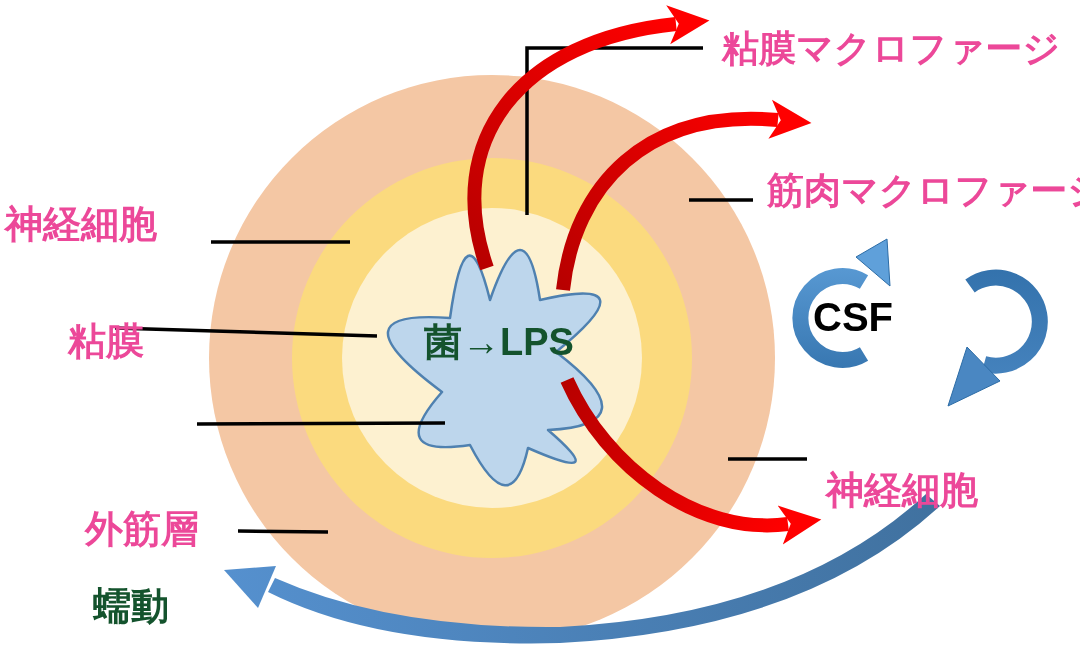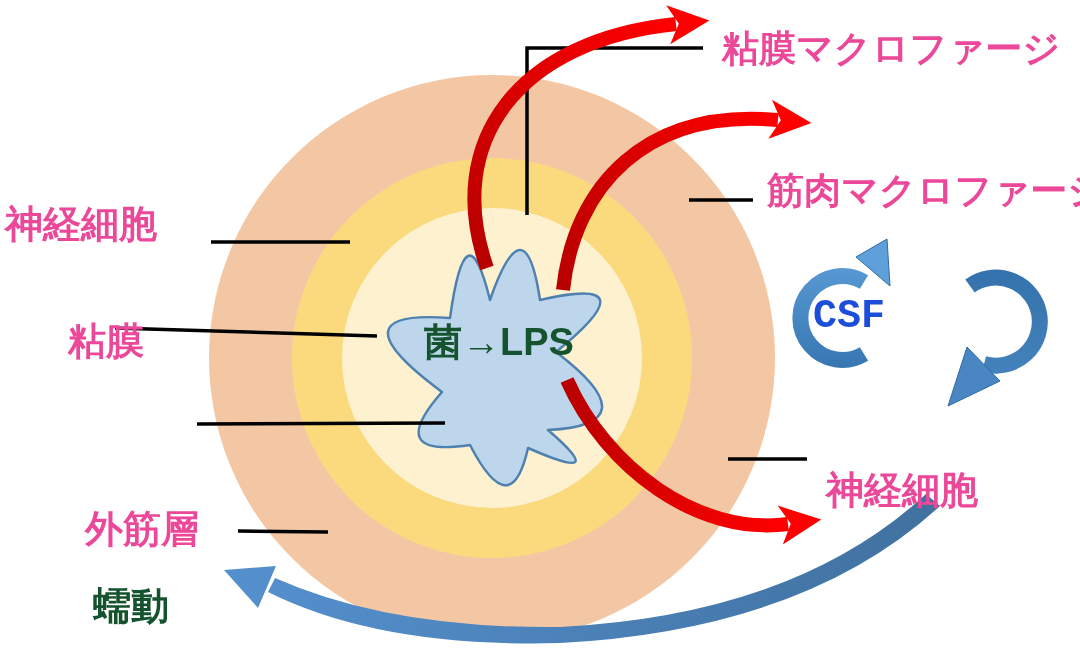--- a/index.html
+++ b/index.html
@@ -1,21 +1,21 @@
 <!DOCTYPE html>
 <html><head>
 <meta charset="utf-8">
 <style>
   html,body{margin:0;padding:0;background:#fff;}
   #stage{position:relative;width:1080px;height:649px;background:#fff;overflow:hidden;
          font-family:"Liberation Sans","DejaVu Sans",sans-serif;}
   #diagram-svg{position:absolute;left:0;top:0;}
   .lbl{position:absolute;font-weight:bold;white-space:nowrap;line-height:1;color:#ec4899;}
   .lbl.red{color:#14532d;}
-  .lbl.blue{color:#1d4ed8;font-family:Liberation Mono, monospace;}
+  .lbl.blue{color:#000000;}
   #lbl-submucosa{left:5px;top:205px;font-size:38px;}
   #lbl-mucosa{left:28px;top:322px;font-size:38px;margin-left:40px;}
   #lbl-lumen{left:83px;top:401px;font-size:38px;}
   #lbl-outer-muscle{left:85px;top:510px;font-size:38px;}
   #lbl-peristalsis{left:93px;top:587px;font-size:38px;}
   #lbl-bacteria-lps{left:424px;top:323px;font-size:38px;}
   #lbl-mucosal-macrophage{left:722px;top:30px;font-size:37px;}
   #lbl-muscle-macrophage{left:767px;top:172px;font-size:37px;}
   #lbl-nerve-cell{left:826px;top:439px;font-size:38px;margin-top:32px;}
   #lbl-csf{left:813px;top:297px;font-size:40px;}

